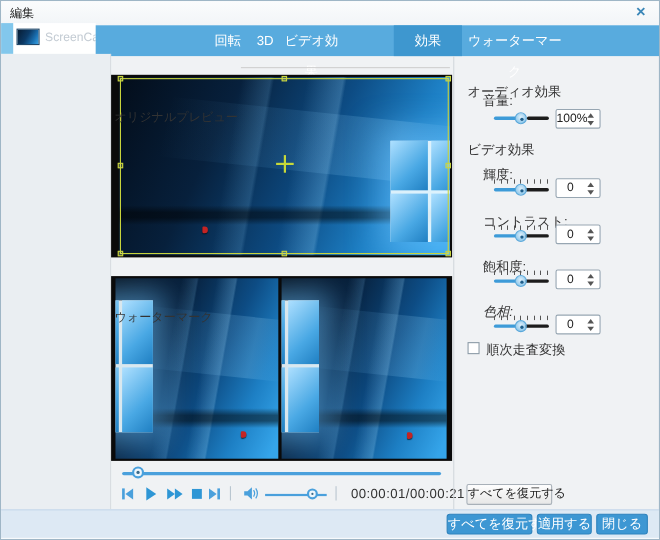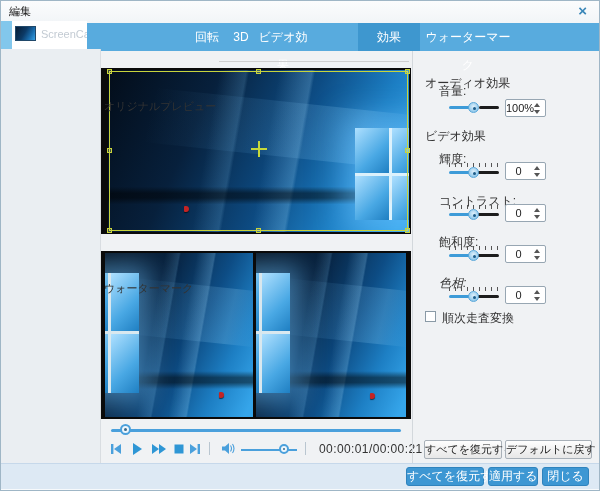--- a/index.html
+++ b/index.html
@@ -318,21 +318,20 @@
         <span class="arr-dn"></span>
       </span>
   </div>
 
   <div class="chk-row">
     <span class="chk-box"></span>
     <span class="chk-label">順次走査変換</span>
   </div>
 
   <div class="gray-btn" style="left:423px; top:439px; width:78px;">すべてを復元する</div>
-  <div class="gray-btn" style="left:504px; top:439px; width:87px;">デフォルトに戻す</div>
 
   <div class="bottombar">
     <div class="blue-btn" style="left:405px; width:78px;">すべてを復元する</div>
     <div class="blue-btn" style="left:487px; width:50px;">適用する</div>
     <div class="blue-btn" style="left:541px; width:47px;">閉じる</div>
   </div>
   <div class="bottom-strip"></div>
 
 </div>
 

